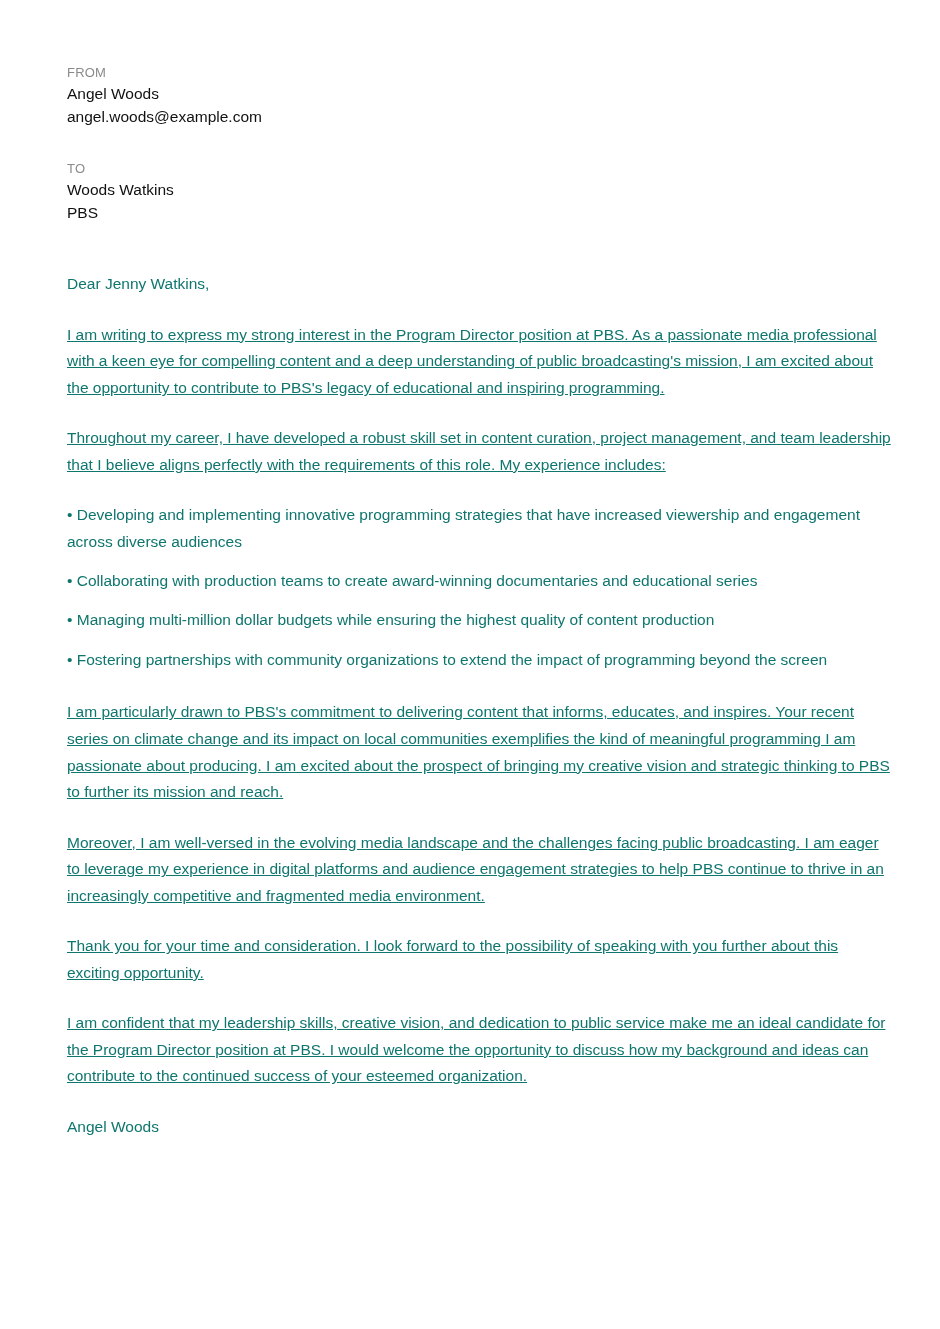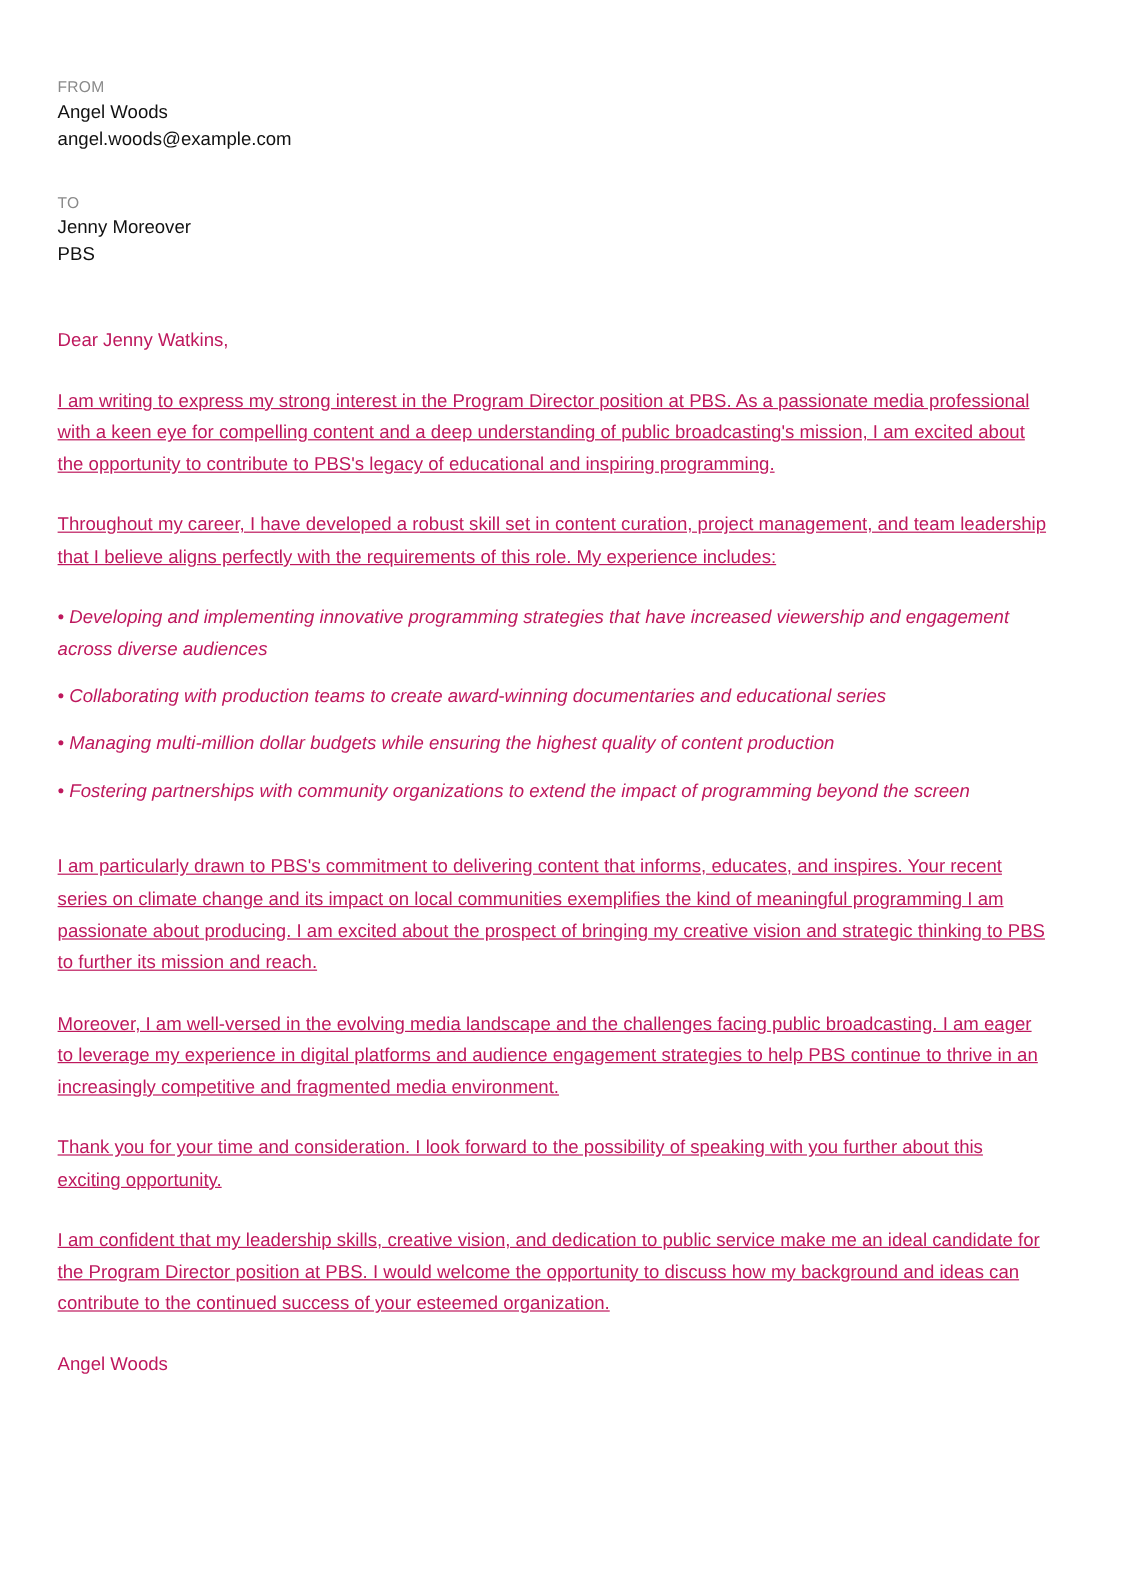--- a/index.html
+++ b/index.html
@@ -9,21 +9,21 @@
     }
     body {
       width: 940px;
       height: 1329px;
       position: relative;
       font-family: "Liberation Sans", sans-serif;
       overflow: hidden;
     }
     .page {
       position: absolute;
-      left: 48px;
+      left: 67px;
       top: 64px;
       width: 824px;
     }
     .label {
       font-size: 13px;
       color: #8a8a8a;
       letter-spacing: 0.2px;
       line-height: 18px;
       height: 18px;
     }
@@ -31,37 +31,36 @@
       font-size: 15.5px;
       color: #111111;
       line-height: 23px;
       height: 23px;
       white-space: nowrap;
     }
     .from-block { margin-top: 0; }
     .to-block { margin-top: 32px; }
     .body-text {
       font-size: 15.5px;
-      color: #be185d;
+      color: #0f766e;
       line-height: 26.7px;
     }
     .salutation {
       margin-top: 47px;
       margin-bottom: 24px;
     }
     p.para {
       margin: 0 0 23.5px 0;
       text-decoration: underline;
     }
     .bullet {
       margin: 0 0 12.5px 0;
     }
     .bullets-wrap {
-      margin-bottom: 37px;
-      font-style: italic;
+      margin-bottom: 26px;
     }
     .closing {
       margin: 0 0 12px 0;
     }
     .signature {
       margin: 0;
     }
   </style>
 </head>
 <body>
@@ -69,21 +68,21 @@
 <div class="page">
 
   <div class="from-block">
     <div class="label">FROM</div>
     <div class="contact-line">Angel Woods</div>
     <div class="contact-line">angel.woods@example.com</div>
   </div>
 
   <div class="to-block">
     <div class="label">TO</div>
-    <div class="contact-line">Jenny Moreover</div>
+    <div class="contact-line">Woods Watkins</div>
     <div class="contact-line">PBS</div>
   </div>
 
   <div class="body-text">
     <div class="salutation">Dear Jenny Watkins,</div>
 
     <p class="para">I am writing to express my strong interest in the Program Director position at PBS. As a passionate media professional with a keen eye for compelling content and a deep understanding of public broadcasting's mission, I am excited about the opportunity to contribute to PBS's legacy of educational and inspiring programming.</p>
     <p class="para">Throughout my career, I have developed a robust skill set in content curation, project management, and team leadership that I believe aligns perfectly with the requirements of this role. My experience includes:</p>
 
     <div class="bullets-wrap">

